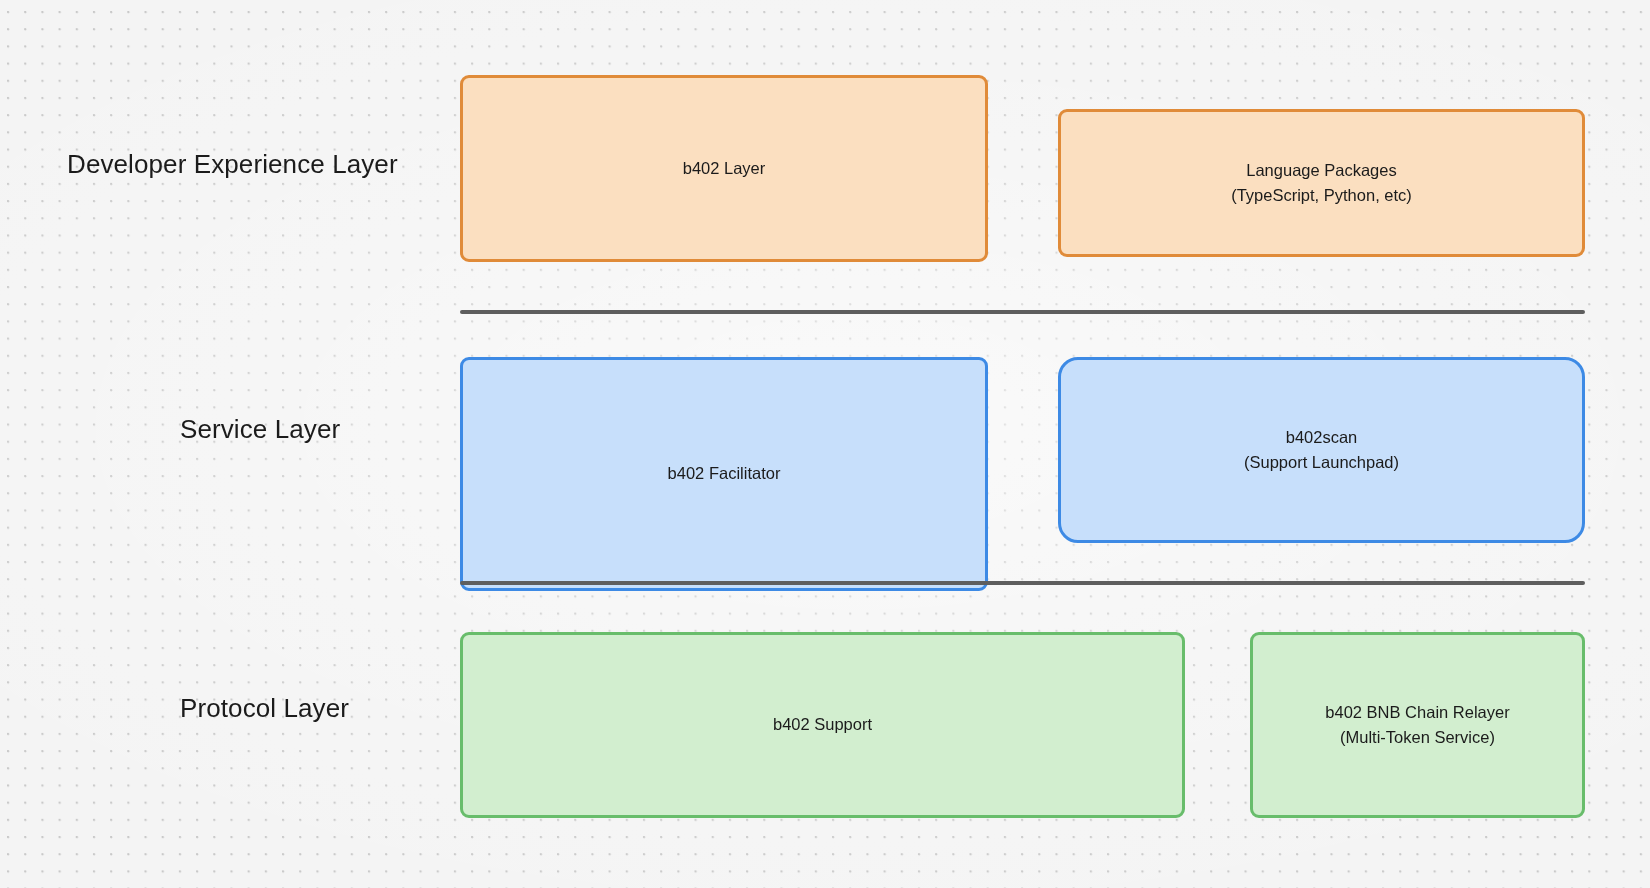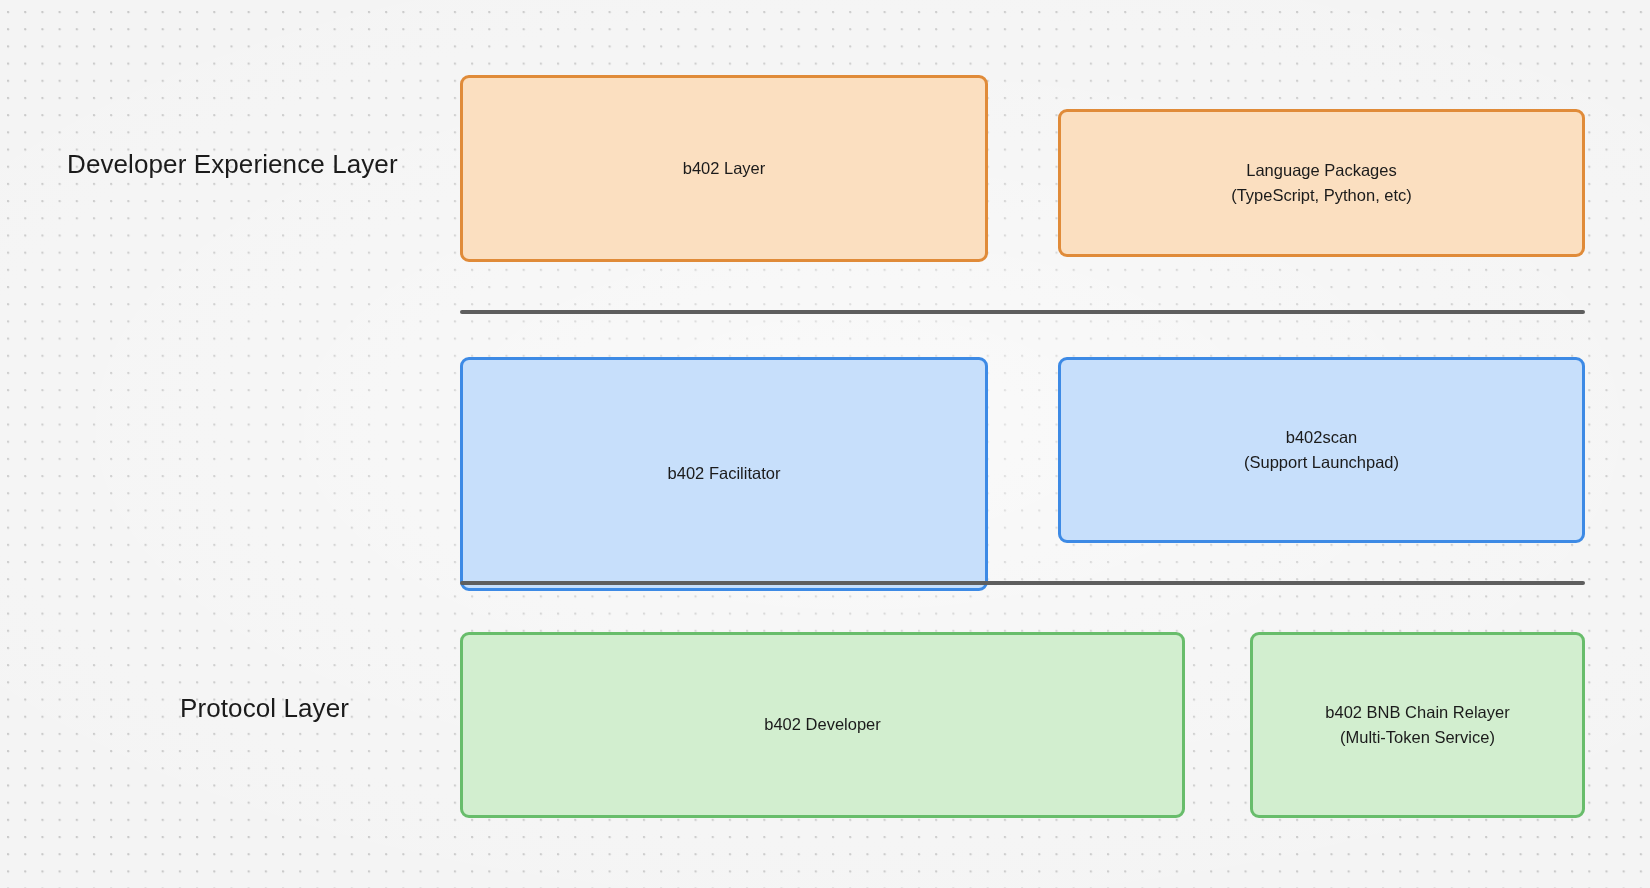--- a/index.html
+++ b/index.html
@@ -102,35 +102,36 @@
       <div>
         <span class="node-text">b402 Layer</span>
       </div>
     </div>
     <div class="node orange" style="left: 1058px; top: 75px; width: 527px; height: 148px; margin-top: 34px;">
       <div>
         <span class="node-text">Language Packages</span>
         <span class="node-sub">(TypeScript, Python, etc)</span>
       </div>
     </div>
+    <div class="layer-label" style="left: 180px; top: 415px; width: 217px;">Service Layer</div>
     <div class="node blue" style="left: 460px; top: 357px; width: 528px; height: 234px;">
       <div>
         <span class="node-text">b402 Facilitator</span>
       </div>
     </div>
-    <div class="node blue" style="left: 1058px; top: 357px; width: 527px; height: 186px;">
+    <div class="node blue" style="left: 1058px; top: 357px; width: 527px; height: 186px; border-radius: 20px;">
       <div>
         <span class="node-text">b402scan</span>
         <span class="node-sub">(Support Launchpad)</span>
       </div>
     </div>
     <div class="layer-label" style="left: 180px; top: 694px; width: 217px;">Protocol Layer</div>
     <div class="node green" style="left: 460px; top: 632px; width: 725px; height: 186px;">
       <div>
-        <span class="node-text">b402 Developer</span>
+        <span class="node-text">b402 Support</span>
       </div>
     </div>
     <div class="node green" style="left: 1250px; top: 632px; width: 335px; height: 186px;">
       <div>
         <span class="node-text">b402 BNB Chain Relayer</span>
         <span class="node-sub">(Multi-Token Service)</span>
       </div>
     </div>
     <div class="divider" style="left: 460px; top: 310px; width: 1125px; background: rgb(94, 94, 94);"></div>
     <div class="divider" style="left: 460px; top: 581px; width: 1125px; background: rgb(94, 94, 94);"></div>

